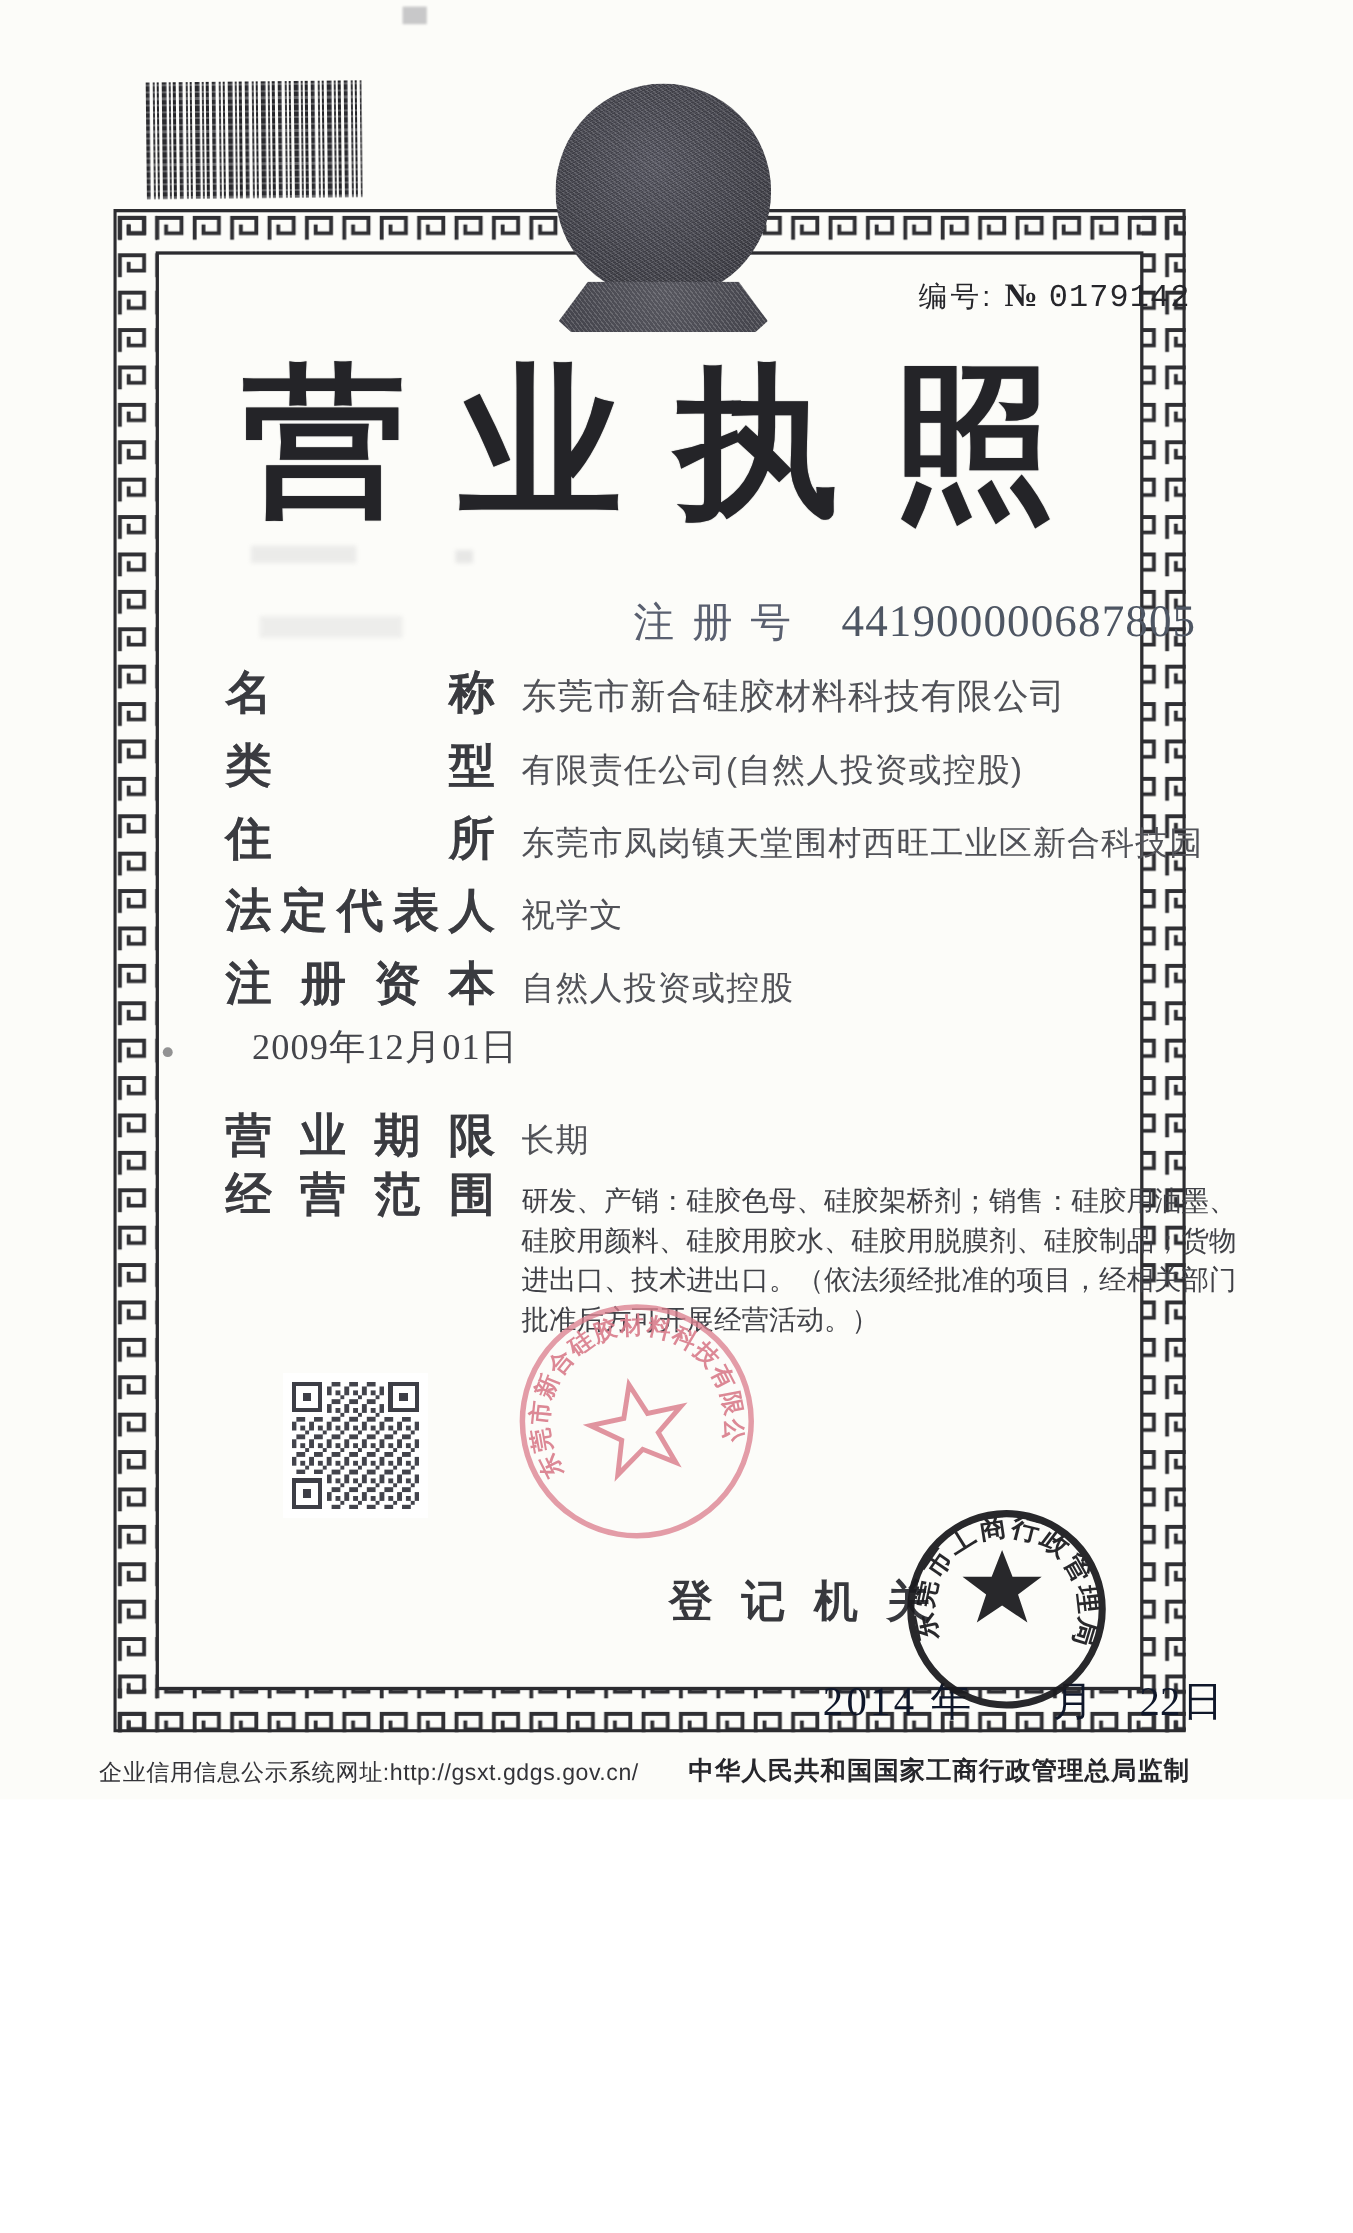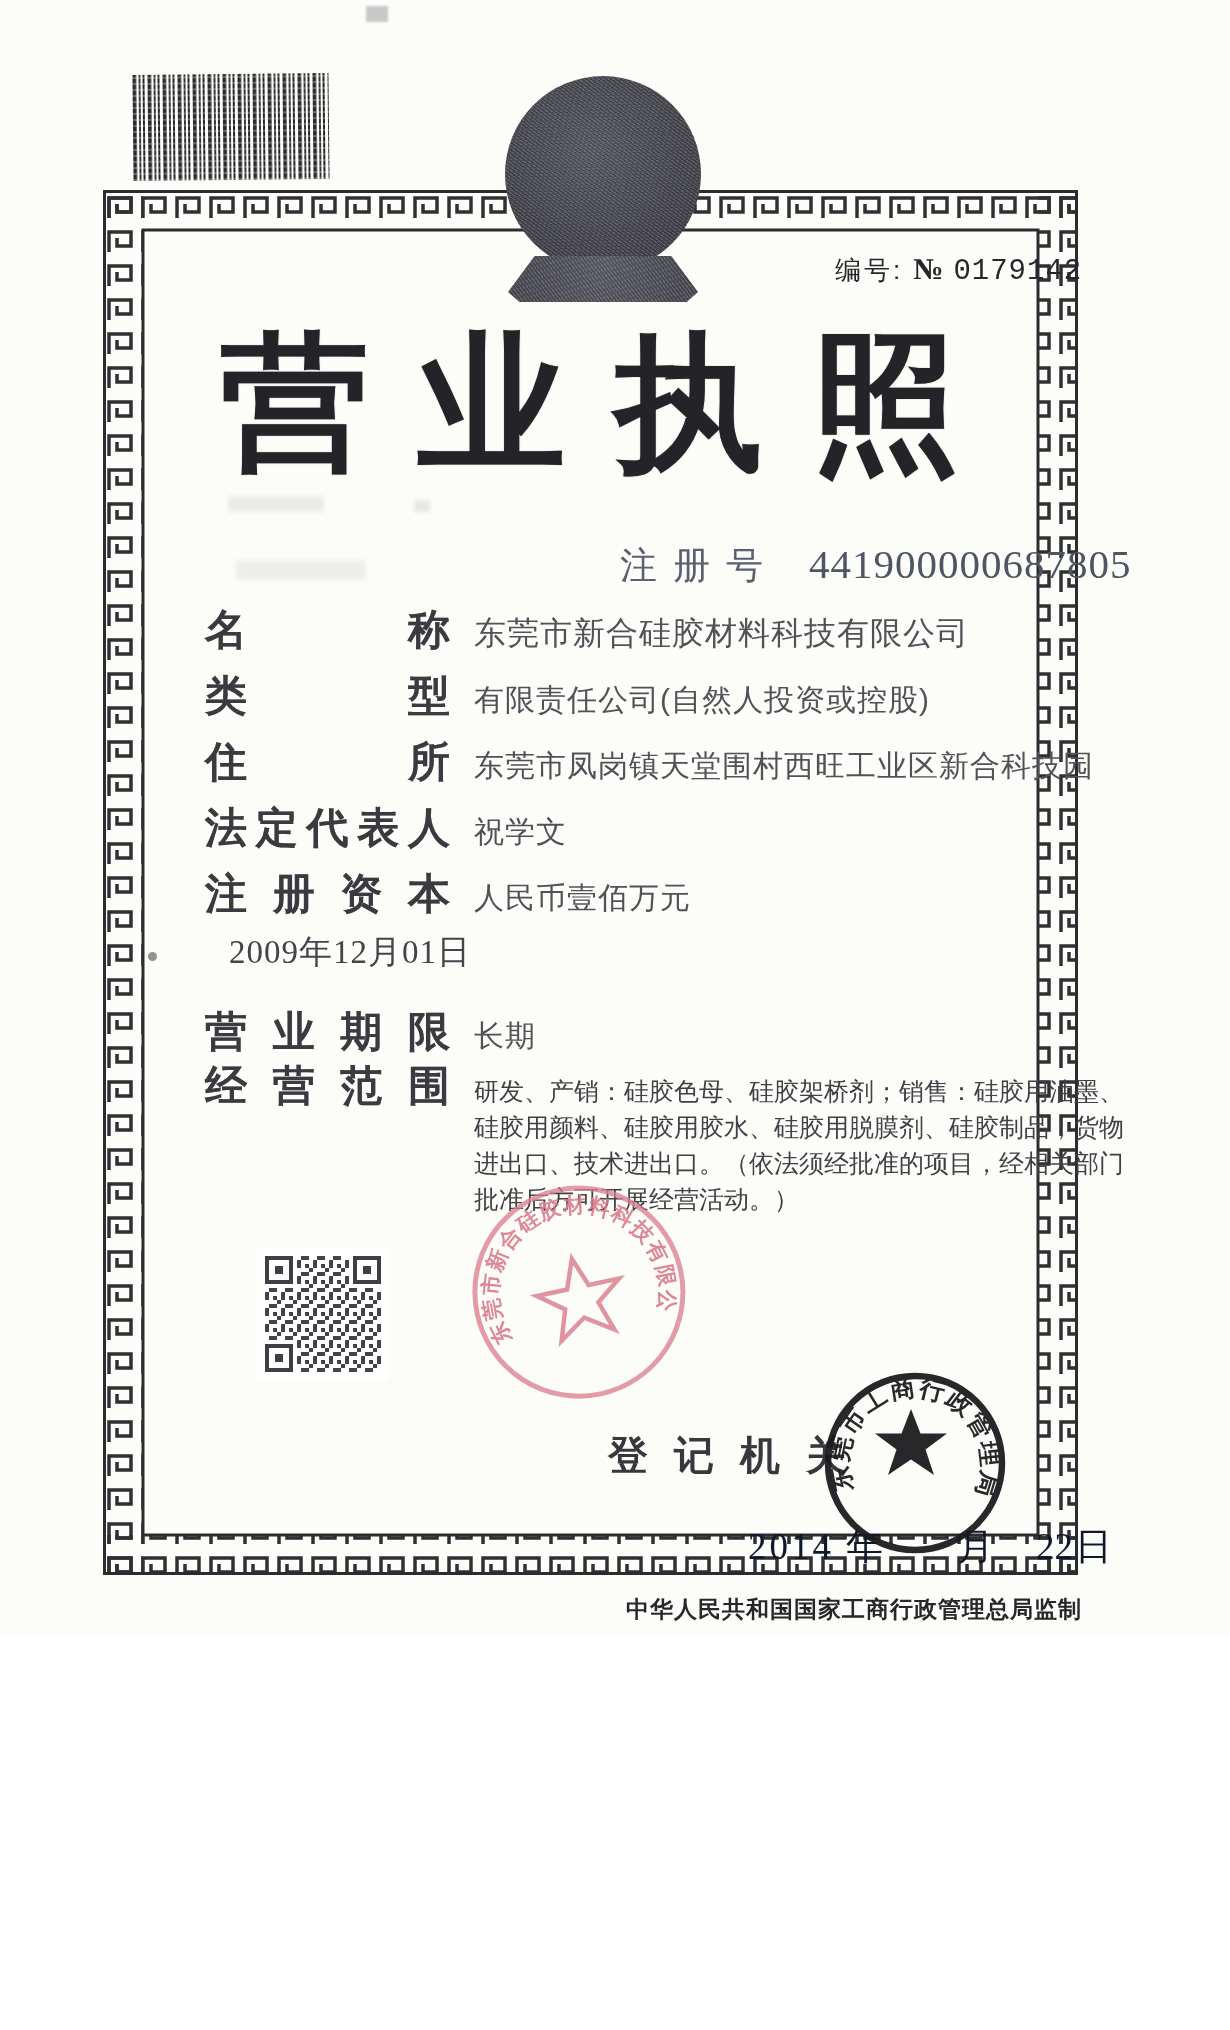--- a/index.html
+++ b/index.html
@@ -37,21 +37,21 @@
   .serial .lbl{font-size:26px;letter-spacing:3px;}
   .serial .numero{font-family:"Liberation Serif",serif;font-weight:700;font-size:30px;}
   .serial .num{font-family:"Liberation Mono",monospace;font-size:29px;letter-spacing:1px;}
 
   
   .title{position:absolute;left:148px;top:322px;width:884px;text-align:center;
     font-size:148px;font-weight:900;line-height:1.1;color:#242428;
     letter-spacing:.33em;text-indent:.33em;text-shadow:0 0 1px rgba(40,40,45,.6);z-index:2;}
 
   
-  .regline{position:absolute;left:620px;top:540px;display:flex;align-items:baseline;gap:30px;z-index:2;}
+  .regline{position:absolute;left:576px;top:540px;display:flex;align-items:baseline;gap:30px;z-index:2;}
   .regline .lbl{font-size:37px;letter-spacing:16px;color:#5a6070;font-weight:500;}
   .regline .num{font-size:41px;color:#4e5663;font-family:"Liberation Serif",serif;letter-spacing:1px;}
 
   
   .fields{position:absolute;left:205px;top:0;width:880px;z-index:2;}
   .frow{position:absolute;display:flex;align-items:baseline;}
   .flabel{width:245px;font-size:42px;font-weight:700;color:#3a3b40;
     text-align:justify;text-align-last:justify;text-justify:inter-character;
     text-shadow:0 0 .5px rgba(50,50,55,.5);}
   .fvalue{margin-left:24px;font-size:30px;color:#515258;letter-spacing:1px;white-space:nowrap;}
@@ -139,21 +139,21 @@
     <div class="frow" style="top:734px">
       <div class="flabel">住所</div>
       <div class="fvalue">东莞市凤岗镇天堂围村西旺工业区新合科技园</div>
     </div>
     <div class="frow" style="top:800px">
       <div class="flabel">法定代表人</div>
       <div class="fvalue">祝学文</div>
     </div>
     <div class="frow" style="top:866px">
       <div class="flabel">注册资本</div>
-      <div class="fvalue">人民币壹佰万元</div>
+      <div class="fvalue">自然人投资或控股</div>
     </div>
     <div class="frow" style="top:930px">
       <div class="fvalue date">2009年12月01日</div>
     </div>
     <div class="frow" style="top:1004px">
       <div class="flabel">营业期限</div>
       <div class="fvalue">长期</div>
     </div>
     <div class="frow" style="top:1058px">
       <div class="flabel">经营范围</div>
@@ -216,20 +216,21 @@
     <defs>
       <path id="regArc" d="M -60 30 A 67 67 0 1 1 60 30" fill="none"></path>
     </defs>
     <circle cx="0" cy="0" r="87" fill="none" stroke="#1b1b1f" stroke-width="6.5"></circle>
     <text font-size="25" fill="#1b1b1f" font-weight="700" letter-spacing="2">
       <textPath href="#regArc" startOffset="4">东莞市工商行政管理局</textPath>
     </text>
     <path d="M 0 -36 L 9.5 -11.5 L 36 -11.5 L 14.5 4.5 L 23 30 L 0 14.5 L -23 30 L -14.5 4.5 L -36 -11.5 L -9.5 -11.5 Z" transform="translate(-4,-18)" fill="#1b1b1f"></path>
   </svg>
 
+  <div class="footer-left">企业信用信息公示系统网址:http://gsxt.gdgs.gov.cn/</div>
   <div class="footer-right">中华人民共和国国家工商行政管理总局监制</div>
 
   <div class="artifact a1"></div>
   <div class="artifact a2"></div>
   <div class="artifact a3"></div>
   <div class="artifact a4"></div>
   <div class="artifact a5"></div>
 
 </div>
 

